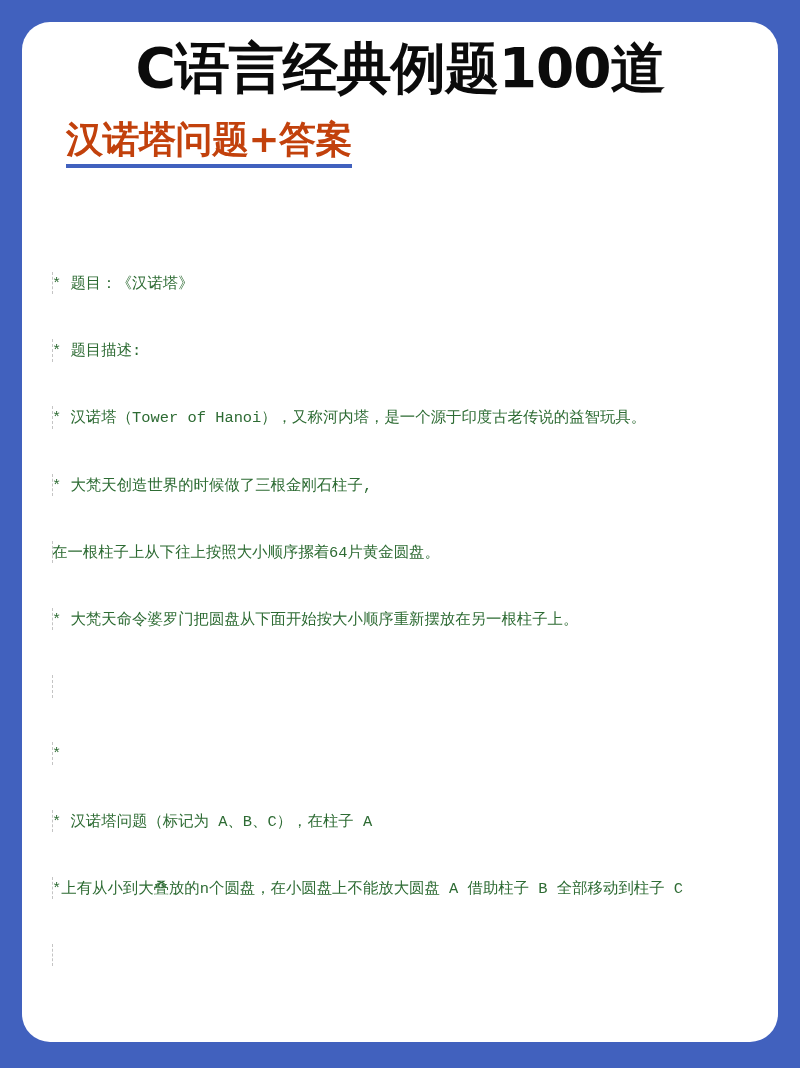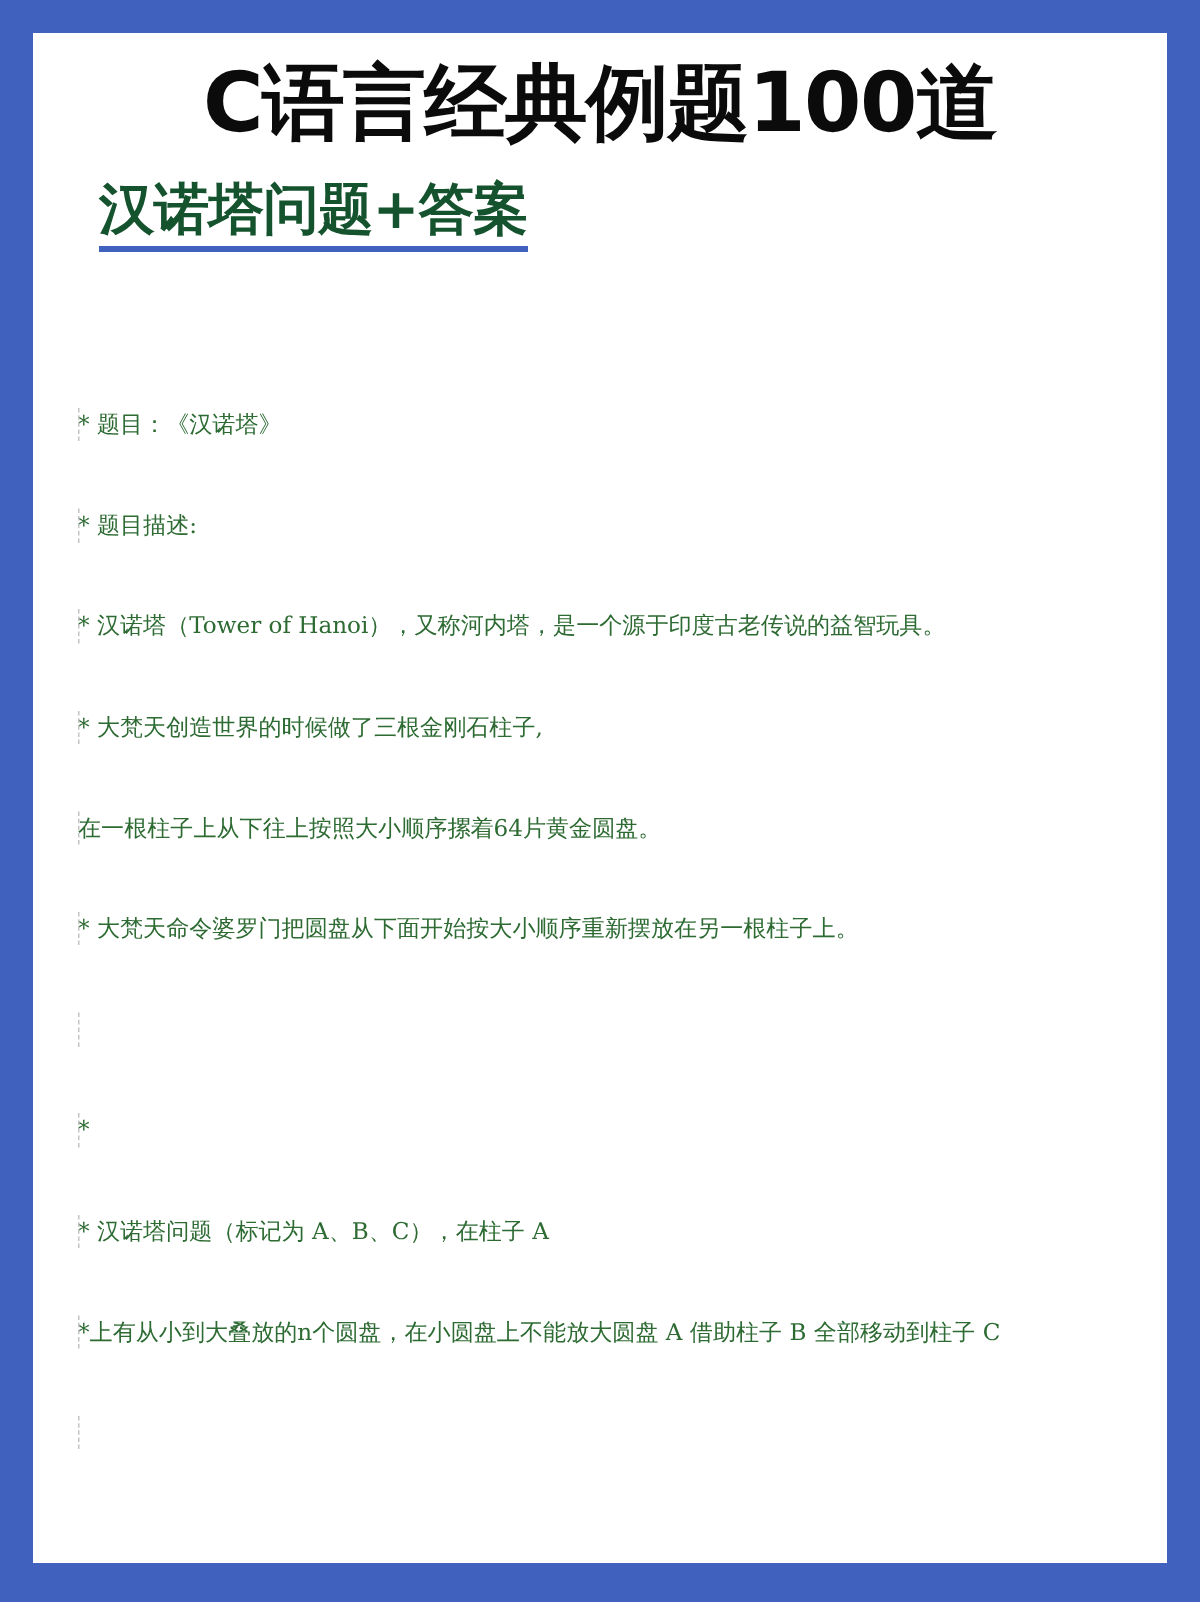--- a/index.html
+++ b/index.html
@@ -23,20 +23,21 @@
     box-sizing: border-box;
     padding: 22px 22px 26px 22px;
   }
   #card {
     position: relative;
     width: 100%;
     height: 100%;
     background: #ffffff;
     box-sizing: border-box;
     overflow: hidden;
+    border-radius: 28px;
   }
 
   
   .title-block {
     padding: 18px 0 0 0;
   }
   .main-title {
     font-family: "DejaVu Sans", "Liberation Sans", sans-serif;
     font-size: 55px;
     font-weight: 700;
@@ -49,21 +50,21 @@
     padding: 0 4px;
   }
   .sub-title-wrap {
     margin: 22px 0 0 44px;
     display: inline-block;
   }
   .sub-title {
     font-family: "DejaVu Sans", "Liberation Sans", sans-serif;
     font-size: 37px;
     font-weight: 700;
-    color: #14532d;
+    color: #c2410c;
     letter-spacing: -0.5px;
     white-space: nowrap;
     line-height: 1.1;
     margin: 0;
   }
   .sub-underline {
     height: 4px;
     background: #4161be;
     margin-top: 4px;
     width: 100%;
@@ -92,21 +93,21 @@
     white-space: pre;
   }
 
   
   .cmt {
     color: #2d6b33;
     font-family: "DejaVu Serif", "Liberation Serif", serif;
     font-size: 15.4px;
   }
   .line.comment { height: 22.4px; }
-  .line.comment .code { padding-left: 22px; }
+  .line.comment .code { padding-left: 22px; font-family: Liberation Mono, monospace; }
 
   
   .guide {
     position: absolute;
     top: 0;
     width: 0;
     height: 22.4px;
     border-left: 1px dashed #c4c4c4;
   }
   .guide.g0 { left: 22px; }

